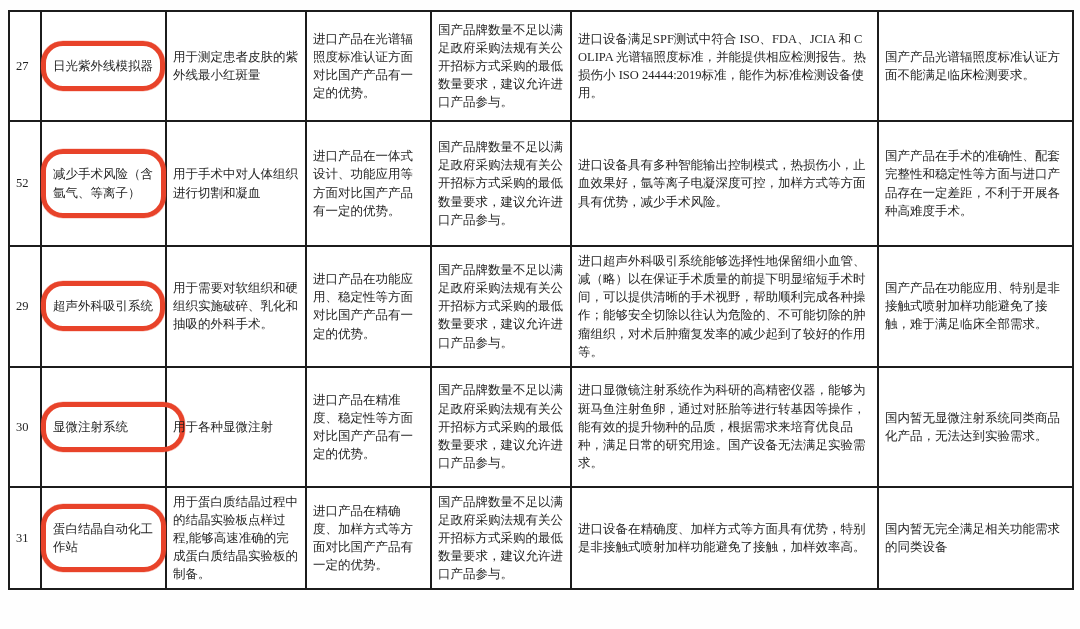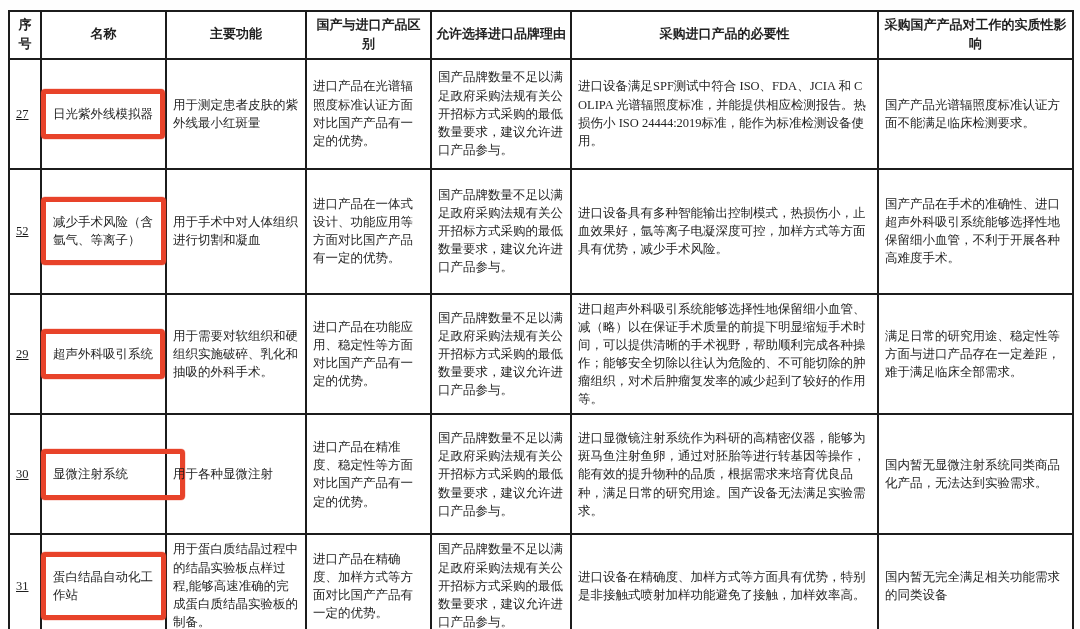--- a/index.html
+++ b/index.html
@@ -32,26 +32,26 @@
     text-align:center;
     font-size:13px;
     padding:4px 4px;
   }
   tr.hdr{height:45px;}
   tr.r27{height:110px;}
   tr.r28{height:125px;}
   tr.r29{height:110px;}
   tr.r30{height:120px;}
   tr.r31{height:102px;}
-  td.no{text-align:center;text-decoration:underline;}
+  td.no{text-align:center;}
   
   .hl{
     display:inline-block;
     border:5px solid #e8432a;
-    border-radius:4px;
+    border-radius:22px;
     padding:11px 7px;
     margin:-11px -7px;
     box-shadow:0 0 0 0.5px rgba(232,67,42,.35);
   }
   .hl-wide{
     padding-right:52px;
     margin-right:-36px;
   }
 </style>
 </head>
@@ -62,58 +62,49 @@
     <colgroup>
       <col style="width:32px">
         <col style="width:125px">
         <col style="width:140px">
       <col style="width:125px">
         <col style="width:140px">
         <col style="width:307px">
       <col style="width:195px">
     </colgroup>
     <tbody>
-        <tr class="hdr">
-      <th>序号</th>
-      <th>名称</th>
-      <th>主要功能</th>
-      <th>国产与进口产品区别</th>
-      <th>允许选择进口品牌理由</th>
-      <th>采购进口产品的必要性</th>
-      <th>采购国产产品对工作的实质性影响</th>
-    </tr>
 
     <tr class="r27">
       <td class="no">27</td>
       <td><span class="hl"><span>日光紫外线模拟器</span></span></td>
       <td>用于测定患者皮肤的紫外线最小红斑量</td>
       <td>进口产品在光谱辐照度标准认证方面对比国产产品有一定的优势。</td>
       <td>国产品牌数量不足以满足政府采购法规有关公开招标方式采购的最低数量要求，建议允许进口产品参与。</td>
       <td>进口设备满足SPF测试中符合 ISO、FDA、JCIA 和 COLIPA 光谱辐照度标准，并能提供相应检测报告。热损伤小 ISO 24444:2019标准，能作为标准检测设备使用。</td>
       <td>国产产品光谱辐照度标准认证方面不能满足临床检测要求。</td>
     </tr>
 
     <tr class="r28">
       <td class="no">52</td>
       <td><span class="hl"><span>减少手术风险（含氩气、等离子）</span></span></td>
       <td>用于手术中对人体组织进行切割和凝血</td>
       <td>进口产品在一体式设计、功能应用等方面对比国产产品有一定的优势。</td>
       <td>国产品牌数量不足以满足政府采购法规有关公开招标方式采购的最低数量要求，建议允许进口产品参与。</td>
       <td>进口设备具有多种智能输出控制模式，热损伤小，止血效果好，氩等离子电凝深度可控，加样方式等方面具有优势，减少手术风险。</td>
-      <td>国产产品在手术的准确性、进口超声外科吸引系统能够选择性地保留细小血管，不利于开展各种高难度手术。</td>
+      <td>国产产品在手术的准确性、配套完整性和稳定性等方面与进口产品存在一定差距，不利于开展各种高难度手术。</td>
     </tr>
 
     <tr class="r29">
       <td class="no">29</td>
       <td><span class="hl"><span>超声外科吸引系统</span></span></td>
       <td>用于需要对软组织和硬组织实施破碎、乳化和抽吸的外科手术。</td>
       <td>进口产品在功能应用、稳定性等方面对比国产产品有一定的优势。</td>
       <td>国产品牌数量不足以满足政府采购法规有关公开招标方式采购的最低数量要求，建议允许进口产品参与。</td>
       <td>进口超声外科吸引系统能够选择性地保留细小血管、减（略）以在保证手术质量的前提下明显缩短手术时间，可以提供清晰的手术视野，帮助顺利完成各种操作；能够安全切除以往认为危险的、不可能切除的肿瘤组织，对术后肿瘤复发率的减少起到了较好的作用等。</td>
-      <td>满足日常的研究用途、稳定性等方面与进口产品存在一定差距，难于满足临床全部需求。</td>
+      <td>国产产品在功能应用、特别是非接触式喷射加样功能避免了接触，难于满足临床全部需求。</td>
     </tr>
 
     <tr class="r30">
       <td class="no">30</td>
       <td><span class="hl hl-wide"><span>显微注射系统</span></span></td>
       <td>用于各种显微注射</td>
       <td>进口产品在精准度、稳定性等方面对比国产产品有一定的优势。</td>
       <td>国产品牌数量不足以满足政府采购法规有关公开招标方式采购的最低数量要求，建议允许进口产品参与。</td>
       <td>进口显微镜注射系统作为科研的高精密仪器，能够为斑马鱼注射鱼卵，通过对胚胎等进行转基因等操作，能有效的提升物种的品质，根据需求来培育优良品种，满足日常的研究用途。国产设备无法满足实验需求。</td>
       <td>国内暂无显微注射系统同类商品化产品，无法达到实验需求。</td>

